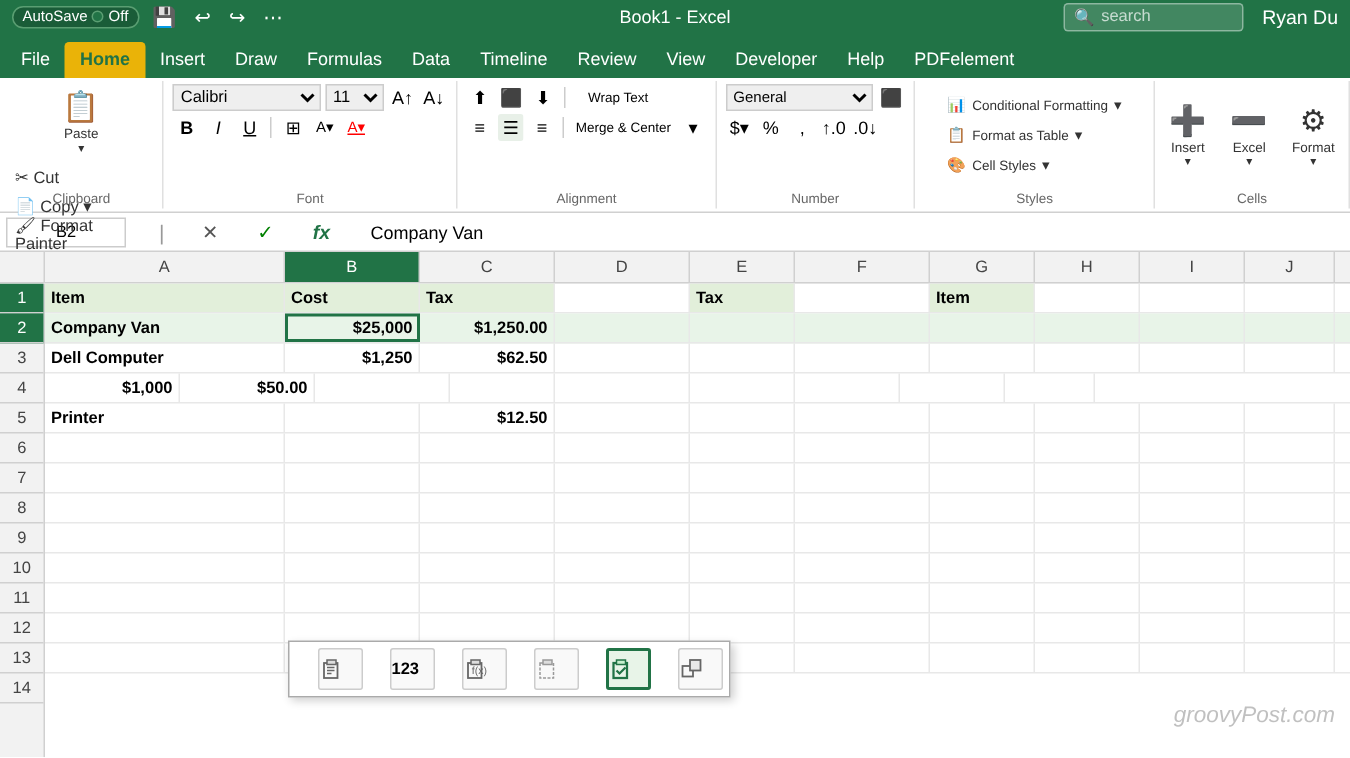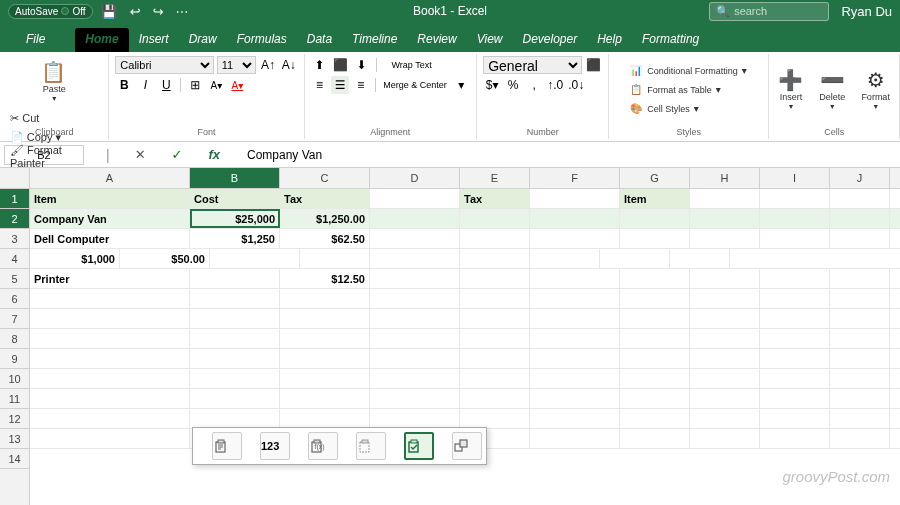--- a/index.html
+++ b/index.html
@@ -7,23 +7,23 @@
 
     
     #title-bar { background: #217346; height: 22px; display: flex; align-items: center; justify-content: space-between; padding: 0 8px; color: white; font-size: 11px; }
     #title-bar .left { display: flex; align-items: center; gap: 6px; }
     #title-bar .center { position: absolute; left: 50%; transform: translateX(-50%); font-size: 12px; }
     #title-bar .right { display: flex; align-items: center; gap: 4px; margin-left: auto; }
     .autosave-toggle { background: #1a5c38; border: 1px solid #5a9e72; border-radius: 10px; padding: 1px 6px; font-size: 10px; color: white; display: flex; align-items: center; gap: 3px; }
     .toggle-dot { width: 8px; height: 8px; background: #217346; border-radius: 50%; border: 1px solid #5a9e72; }
 
     
-    #ribbon-tabs { background: #217346; height: 30px; display: flex; align-items: flex-end; padding-left: 16px; font-style: italic; }
+    #ribbon-tabs { background: #217346; height: 30px; display: flex; align-items: flex-end; padding-left: 4px; }
     .ribbon-tab { padding: 4px 10px 6px; font-size: 12px; color: white; cursor: pointer; border-radius: 3px 3px 0 0; }
-    .ribbon-tab.active { background: #000000; color: #217346; font-weight: 600; margin-left: 20px; }
+    .ribbon-tab.active { background: #eab308; color: #217346; font-weight: 600; }
 
     
     #ribbon { background: #fff; border-bottom: 1px solid #d0d0d0; height: 90px; display: flex; align-items: stretch; padding: 2px 0; }
     .ribbon-group { display: flex; flex-direction: column; align-items: center; padding: 2px 6px; border-right: 1px solid #e0e0e0; position: relative; }
     .ribbon-group-label { font-size: 9px; color: #666; position: absolute; bottom: 2px; left: 50%; transform: translateX(-50%); white-space: nowrap; }
     .ribbon-group-content { display: flex; align-items: center; gap: 3px; flex: 1; padding-bottom: 14px; }
 
     
     #formula-bar { background: #fff; height: 26px; border-bottom: 1px solid #d0d0d0; display: flex; align-items: center; padding: 0 4px; gap: 20px; }
     #name-box { width: 80px; height: 20px; border: 1px solid #ccc; padding: 0 4px; font-size: 11px; text-align: center; }
@@ -68,21 +68,21 @@
     .rb-btn-sm { display: flex; align-items: center; padding: 2px 4px; border-radius: 3px; cursor: pointer; font-size: 11px; color: #333; height: 18px; }
 
     .font-group { display: flex; flex-direction: column; gap: 2px; padding-bottom: 14px; }
     .font-row { display: flex; align-items: center; gap: 3px; }
     .font-select { width: 100px; height: 18px; font-size: 11px; border: 1px solid #ccc; }
     .font-size-select { width: 40px; height: 18px; font-size: 11px; border: 1px solid #ccc; }
     .icon-btn { width: 18px; height: 18px; display: flex; align-items: center; justify-content: center; border: 1px solid transparent; border-radius: 2px; cursor: pointer; font-size: 12px; }
     .separator { width: 1px; height: 14px; background: #ccc; margin: 0 2px; }
 
     
-    .num-format-select { width: 100px; height: 18px; font-size: 14px; border: 1px solid #ccc; }
+    .num-format-select { width: 100px; height: 18px; font-size: 10px; border: 1px solid #ccc; }
 
     
     .paste-popup { position: absolute; background: white; border: 1px solid #aaa; box-shadow: 2px 2px 6px rgba(0,0,0,0.2); padding: 4px; z-index: 100; top: 238px; left: 162px; }
     .paste-popup-label { font-size: 10px; color: #555; margin-bottom: 4px; font-weight: 600; }
     .paste-options-row { display: flex; gap: 3px; }
     .paste-opt { width: 30px; height: 28px; border: 1px solid #ccc; border-radius: 2px; display: flex; align-items: center; justify-content: flex-start; cursor: pointer; font-size: 14px; background: #f9f9f9; margin-left: 15px; }
     .paste-opt.active { border: 2px solid #217346; background: #e8f4e8; }
 
     
     .watermark { position: absolute; bottom: 20px; right: 10px; font-size: 15px; color: rgba(150,150,150,0.6); font-style: italic; z-index: 10; }
@@ -129,21 +129,21 @@
   <div class="ribbon-tab active">Home</div>
   <div class="ribbon-tab">Insert</div>
   <div class="ribbon-tab">Draw</div>
   <div class="ribbon-tab">Formulas</div>
   <div class="ribbon-tab">Data</div>
   <div class="ribbon-tab">Timeline</div>
   <div class="ribbon-tab">Review</div>
   <div class="ribbon-tab">View</div>
   <div class="ribbon-tab">Developer</div>
   <div class="ribbon-tab">Help</div>
-  <div class="ribbon-tab">Formatting</div>
+  <div class="ribbon-tab">PDFelement</div>
 </div>
 
 <div id="ribbon">
 
   <div class="ribbon-group" style="min-width:60px;">
     <div class="ribbon-group-content" style="flex-direction:column; align-items:center; justify-content:center;">
       <div class="rb-btn" style="height:50px;">
         <span class="icon">📋</span>
         <span style="font-size:9px;">Paste</span>
         <span style="font-size:8px;">▾</span>
@@ -245,21 +245,21 @@
 
   <div class="ribbon-group" style="min-width:100px;">
     <div class="ribbon-group-content" style="gap:8px;padding-bottom:14px;">
       <div class="rb-btn">
         <span class="icon">➕</span>
         <span>Insert</span>
         <span style="font-size:8px;">▾</span>
       </div>
       <div class="rb-btn">
         <span class="icon">➖</span>
-        <span>Delete</span>
+        <span>Excel</span>
         <span style="font-size:8px;">▾</span>
       </div>
       <div class="rb-btn">
         <span class="icon">⚙</span>
         <span>Format</span>
         <span style="font-size:8px;">▾</span>
       </div>
     </div>
     <span class="ribbon-group-label">Cells</span>
   </div>

